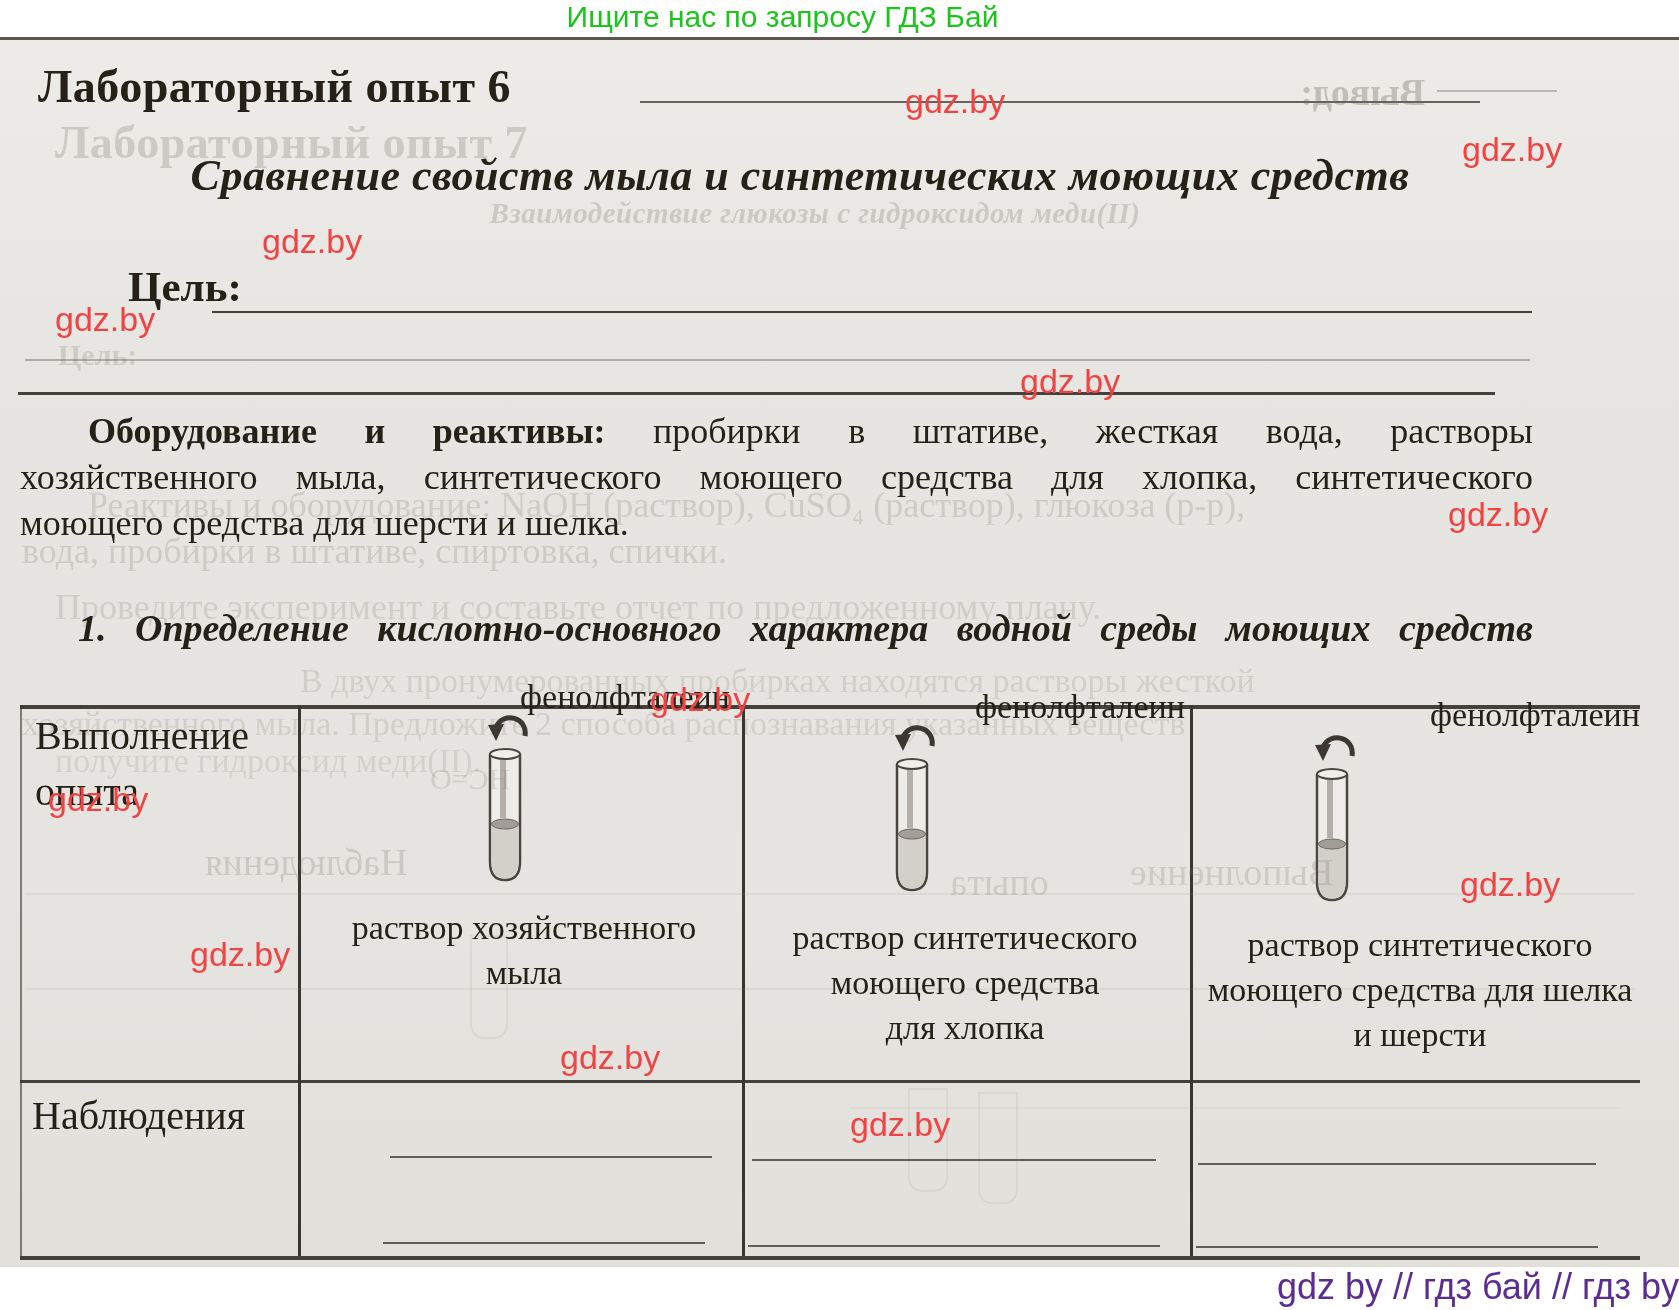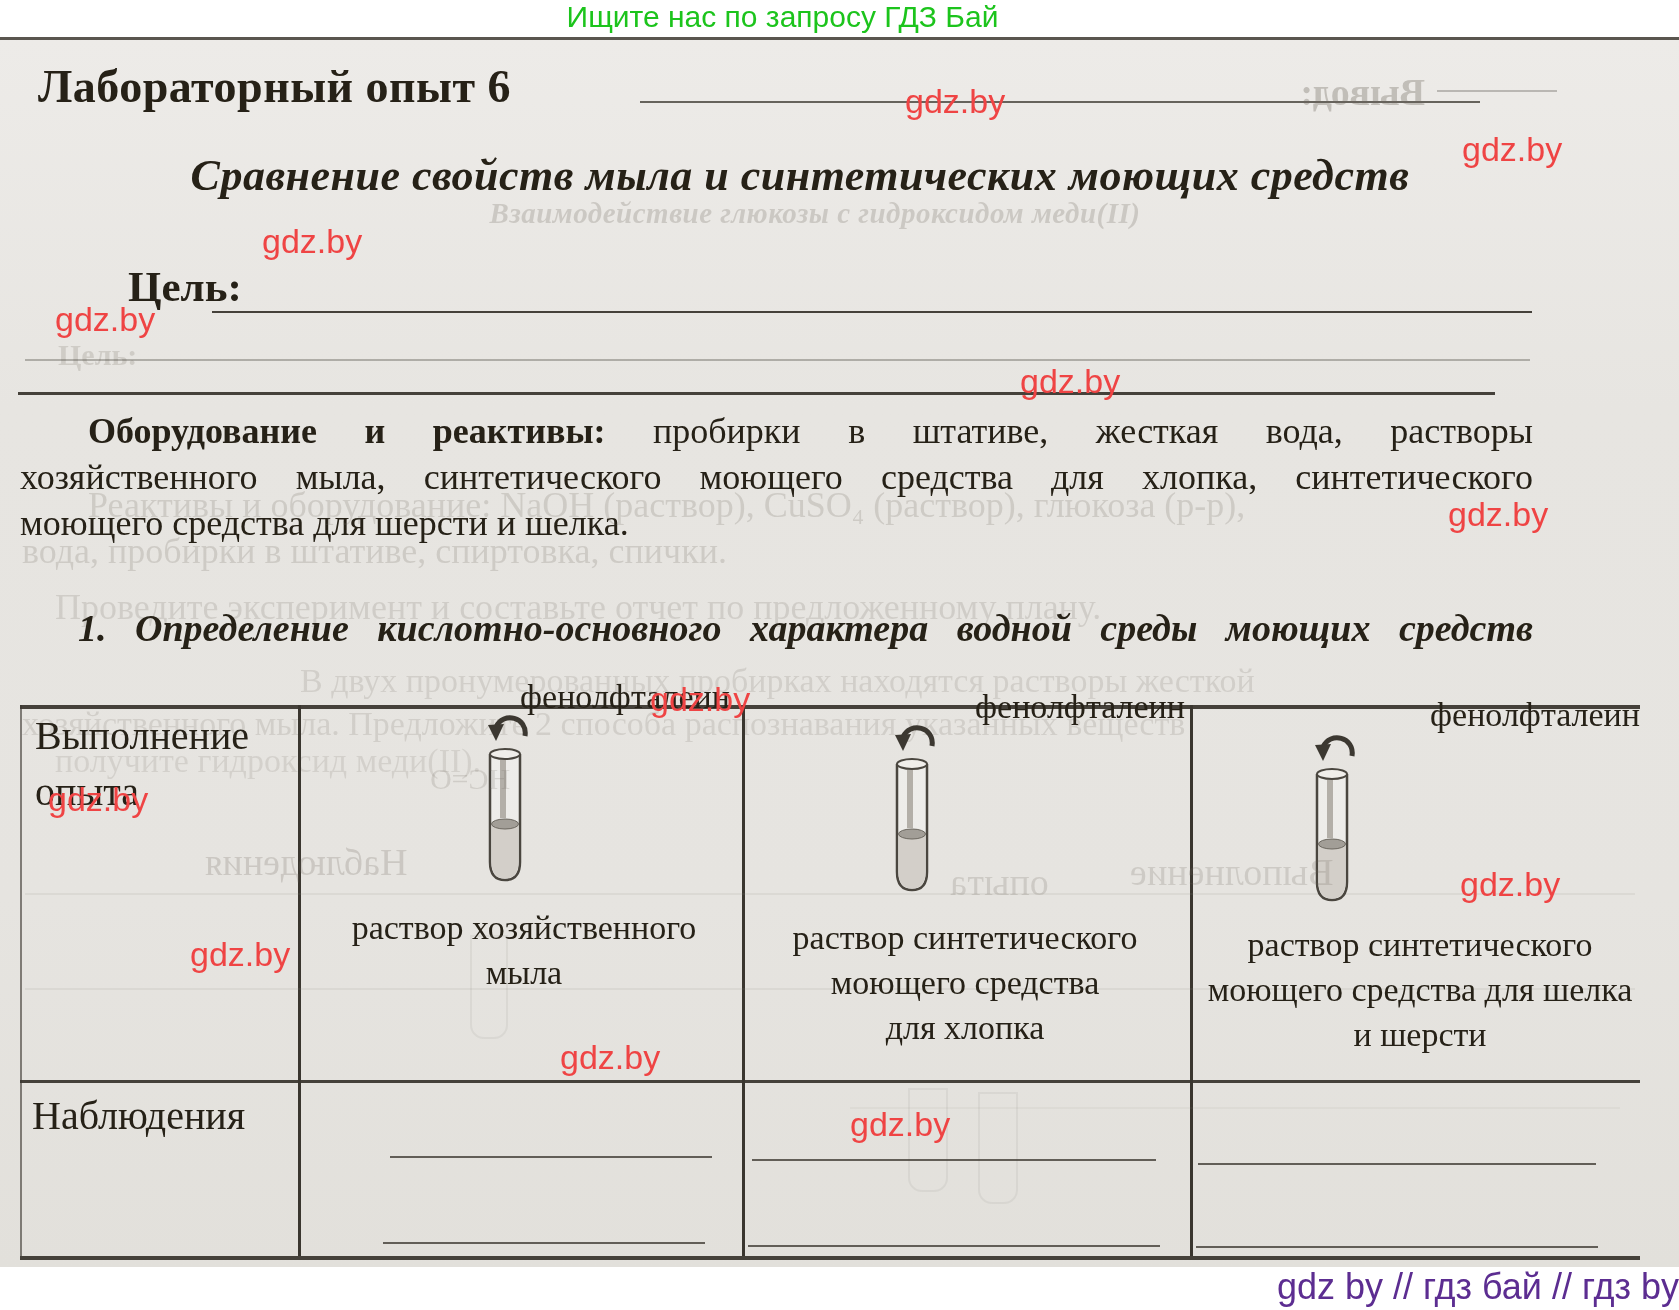--- a/index.html
+++ b/index.html
@@ -42,20 +42,21 @@
 
 <div id="stage">
 
   <div class="abs banner">Ищите нас по запросу ГДЗ Бай</div>
 
   <div class="abs page"></div>
 
   <div class="abs title" style="left:38px;top:60px;">Лабораторный опыт 6</div>
   <div class="abs hline" style="left:640px;top:101px;width:840px;height:2px;opacity:.8;"></div>
 
+  <div class="abs title ghost" style="left:55px;top:116px;">Лабораторный опыт 7</div>
 
   <div class="abs subtitle" style="left:20px;top:150px;width:1560px;">Сравнение свойств мыла и синтетических моющих средств</div>
   <div class="abs subtitle ghost" style="left:100px;top:197px;width:1430px;font-size:29px;">Взаимодействие глюкозы с гидроксидом меди(II)</div>
 
   <div class="abs ghost mirror" style="left:1300px;top:70px;font-size:38px;font-weight:bold;opacity:.33;">Вывод:</div>
   <div class="abs hline" style="left:1437px;top:90px;width:120px;height:2px;opacity:.3;"></div>
 
   <div class="abs goal" style="left:128px;top:262px;">Цель:</div>
   <div class="abs hline" style="left:212px;top:311px;width:1320px;height:2px;"></div>
   <div class="abs ghost" style="left:58px;top:338px;font-size:30px;font-weight:bold;opacity:.2;">Цель:</div>

